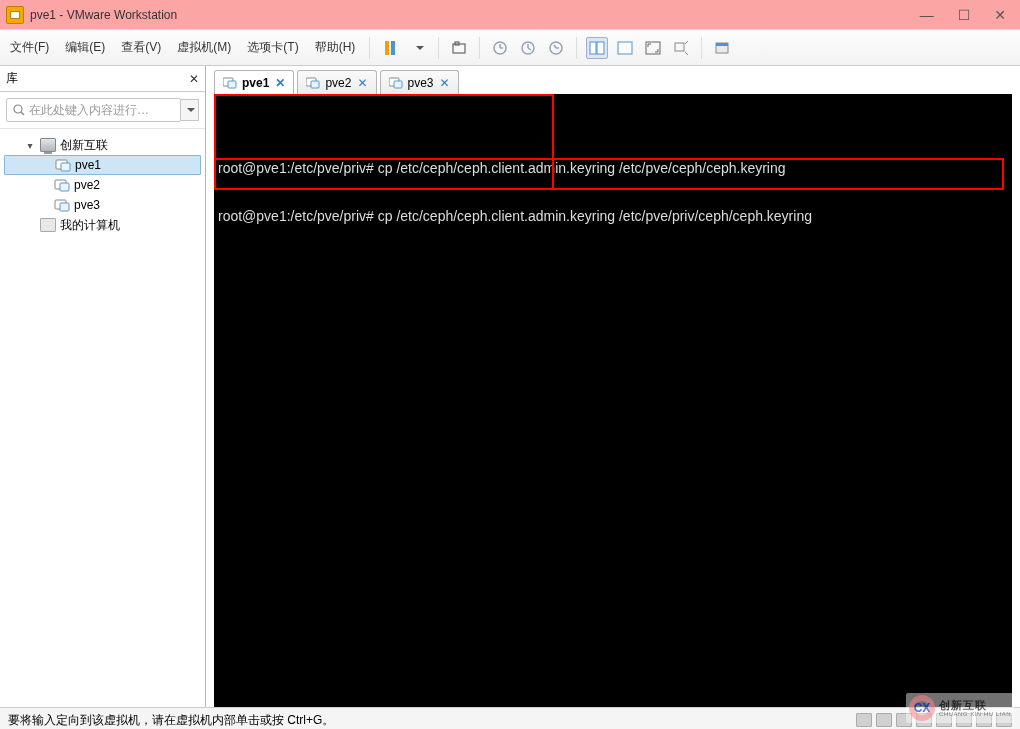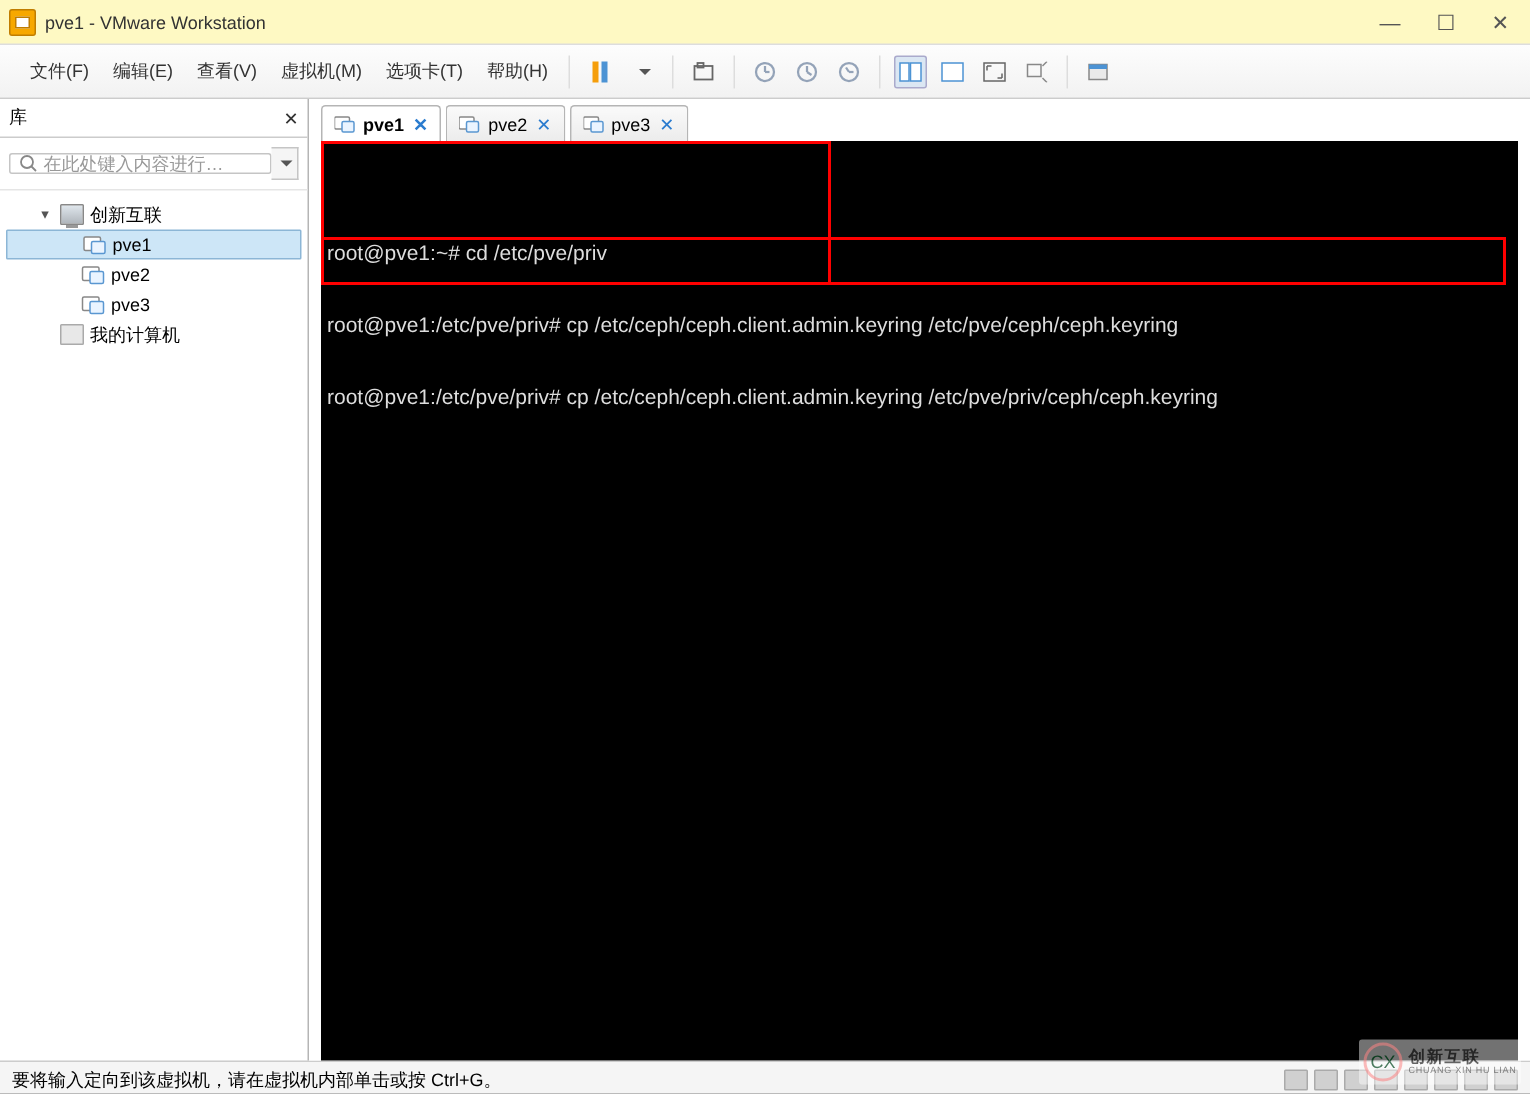--- a/index.html
+++ b/index.html
@@ -1,45 +1,45 @@
 <!DOCTYPE html>
 <html><head>
 <meta charset="utf-8">
 <style>
 * { margin: 0; padding: 0; box-sizing: border-box; font-family: "Microsoft YaHei", Tahoma, sans-serif; }
 body { width: 1020px; height: 729px; background: #fff; overflow: hidden; position: relative; }
 
 
-.titlebar { height: 30px; background: #fef9c3; display: flex; align-items: center; padding: 0 6px; border-bottom: 1px solid #ddd; }
+.titlebar { height: 30px; background: #fca5a5; display: flex; align-items: center; padding: 0 6px; border-bottom: 1px solid #ddd; }
 .titlebar .app-icon { width: 18px; height: 18px; background: #f7a800; border: 1px solid #c07d00; border-radius: 2px; display: flex; align-items: center; justify-content: center; margin-right: 6px; }
 .titlebar .app-icon span { width: 10px; height: 8px; background: #fff; border: 1px solid #c07d00; display: block; }
 .titlebar .title-text { font-size: 12px; color: #333; }
 .titlebar .win-controls { margin-left: auto; display: flex; gap: 24px; padding-right: 8px; }
 .titlebar .win-controls span { font-size: 14px; color: #555; cursor: default; font-family: "Segoe UI Symbol", sans-serif; }
 
 
-.menubar { height: 36px; background: linear-gradient(#fdfdfd,#f2f2f2); border-bottom: 1px solid #ccc; display: flex; align-items: center; padding: 0 12px; font-size: 12px; color: #333; }
+.menubar { height: 36px; background: linear-gradient(#fdfdfd,#f2f2f2); border-bottom: 1px solid #ccc; display: flex; align-items: center; padding: 0 2px; font-size: 12px; color: #333; }
 .menubar .menu-item { padding: 4px 8px; }
 .menubar .sep { width: 1px; height: 22px; background: #ddd; margin: 0 6px; }
 .menubar .tool { width: 22px; height: 22px; margin: 0 3px; display: flex; align-items: center; justify-content: center; border: 1px solid transparent; border-radius: 2px; }
 .menubar .tool.active { border-color: #aac; background: #dbe7f3; }
 .pause-btn { display: flex; gap: 2px; align-items: center; }
 .pause-btn .bar1 { width: 4px; height: 14px; background: #f59e0b; }
 .pause-btn .bar2 { width: 4px; height: 14px; background: #4c93d4; }
 .dropdown-arrow { width:0; height:0; border-left:4px solid transparent; border-right:4px solid transparent; border-top:4px solid #555; margin-left:3px; }
 
 
 .workspace { display: flex; height: calc(100% - 30px - 36px - 22px); }
 
 
 .sidebar { width: 206px; border-right: 1px solid #b5b5b5; display: flex; flex-direction: column; }
 .sidebar-header { display: flex; align-items: center; justify-content: space-between; padding: 4px 6px; font-size: 12px; border-bottom: 1px solid #ccc; }
 .sidebar-header .close-x { font-size: 12px; color: #333; cursor: default; }
 .search-row { padding: 6px 6px; border-bottom: 1px solid #e5e5e5; display:flex; align-items:center; }
-.search-box { flex:1; border: 1px solid #c5c5c5; border-radius: 2px; height: 14px; display: flex; align-items: center; padding: 0 6px; font-size: 12px; color: #999; background:#fff; }
+.search-box { flex:1; border: 1px solid #c5c5c5; border-radius: 2px; height: 24px; display: flex; align-items: center; padding: 0 6px; font-size: 12px; color: #999; background:#fff; }
 .search-box svg { margin-right:4px; }
 .drop-btn { width:18px; height:22px; border:1px solid #c5c5c5; border-left:none; background:#f5f5f5; display:flex; align-items:center; justify-content:center; }
 
 .tree { flex: 1; overflow: auto; padding: 6px 4px; font-size: 12px; user-select:none; }
 .tree-row { display: flex; align-items: center; height: 20px; padding-left: 4px; }
 .tree-row.level1 { padding-left: 20px; }
 .tree-row.level2 { padding-left: 46px; }
 .tree-row.selected { background: #cde6f7; border: 1px solid #8cb6d6; border-radius:1px; }
 .twisty { width: 12px; text-align: center; color: #555; font-size:10px; }
 .node-icon { width: 16px; height: 14px; margin: 0 4px; display: inline-block; }
@@ -63,21 +63,21 @@
 .redbox1 { position:absolute; left:0; top:0; width:340px; height:96px; border:2px solid #ff0000; z-index:5; }
 .redbox2 { position:absolute; left:0; top:64px; width:790px; height:32px; border:2px solid #ff0000; z-index:5; }
 
 
 .statusbar { height: 22px; background: #f5f5f5; border-top: 1px solid #ccc; display: flex; align-items: center; font-size: 12px; padding: 12px 8px; }
 .statusbar .right-icons { margin-left: auto; display:flex; gap:4px; }
 .statusbar .si { width:16px; height:14px; background:#d0d0d0; border:1px solid #aaa; border-radius:1px; }
 
 
 .watermark { position: absolute; right: 6px; bottom: 6px; display: flex; align-items: center; gap: 4px; opacity: 0.75; z-index: 20; background: rgba(255,255,255,0.6); padding:2px 3px; border-radius:2px; pointer-events:none; }
-.watermark .wm-circle { width: 26px; height: 26px; border: 2px solid #fca5a5; border-radius: 50%; display: flex; align-items: center; justify-content: center; font-weight: normal; color: #14532d; font-size:12px; }
+.watermark .wm-circle { width: 26px; height: 26px; border: 6px solid #fca5a5; border-radius: 50%; display: flex; align-items: center; justify-content: center; font-weight: bold; color: #1d4ed8; font-size:12px; }
 .watermark .wm-text .l1 { font-size: 11px; font-weight: bold; color: #333; letter-spacing:1px; line-height:1; }
 .watermark .wm-text .l2 { font-size: 6px; color: #666; letter-spacing:0.5px; line-height:1; }
 
 
 .clock-icon circle { fill:none; stroke:#94a3b8; stroke-width:1.5; }
 .clock-icon line { stroke:#94a3b8; stroke-width:1.5; }
 .view-icon rect { fill:#fff; stroke:#4c93d4; stroke-width:1; }
 </style>
 </head>
 <body>
@@ -258,21 +258,20 @@
               <rect x="5" y="4" width="8" height="7" rx="1" fill="#eaf4ff" stroke="#5a97d1"></rect>
             </svg></span>
         <span>pve3</span>
         <span class="tab-close">✕</span>
       </div>
     </div>
     <div class="terminal-wrap">
       <div class="terminal">
         <div class="redbox1"></div>
         <div class="redbox2"></div>
-        <div class="line">root@pve1:~# cd /etc/pve/priv</div>
         <div class="line">root@pve1:/etc/pve/priv# cp /etc/ceph/ceph.client.admin.keyring /etc/pve/ceph/ceph.keyring</div>
         <div class="line">root@pve1:/etc/pve/priv# cp /etc/ceph/ceph.client.admin.keyring /etc/pve/priv/ceph/ceph.keyring</div>
       </div>
     </div>
   </div>
 </div>
 
 <div class="statusbar">
   <span>要将输入定向到该虚拟机，请在虚拟机内部单击或按 Ctrl+G。</span>
   <div class="right-icons">

